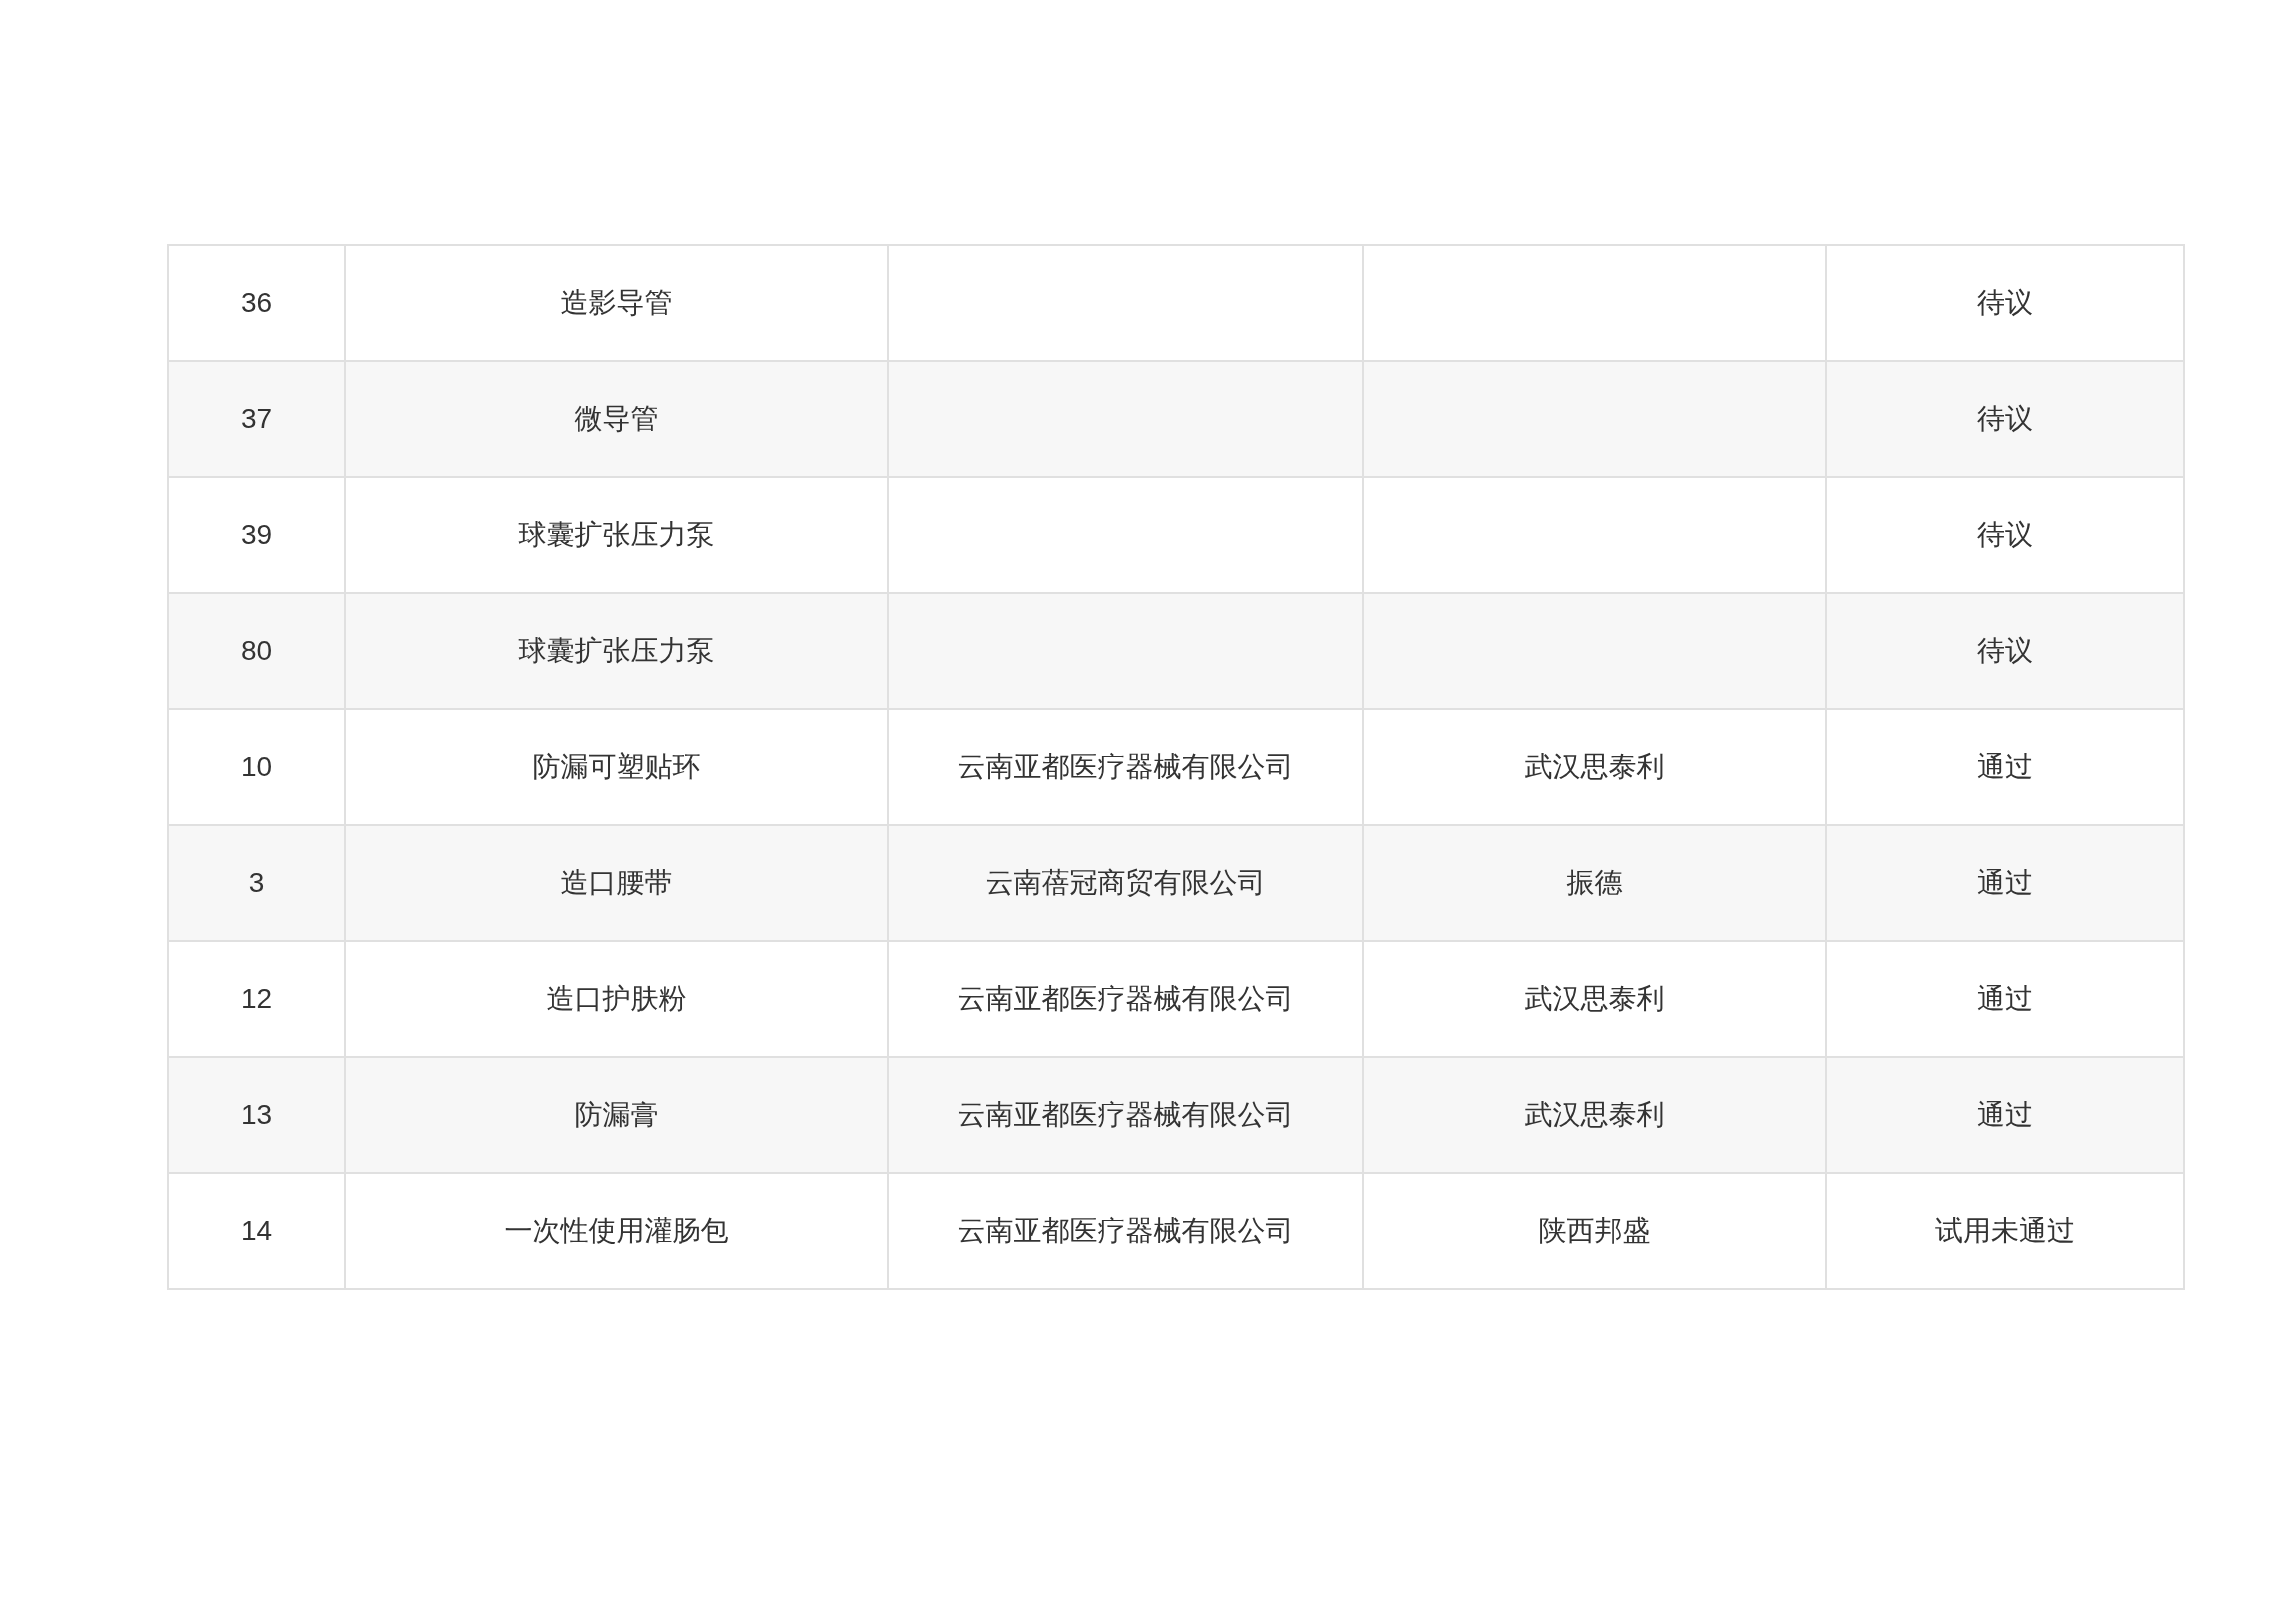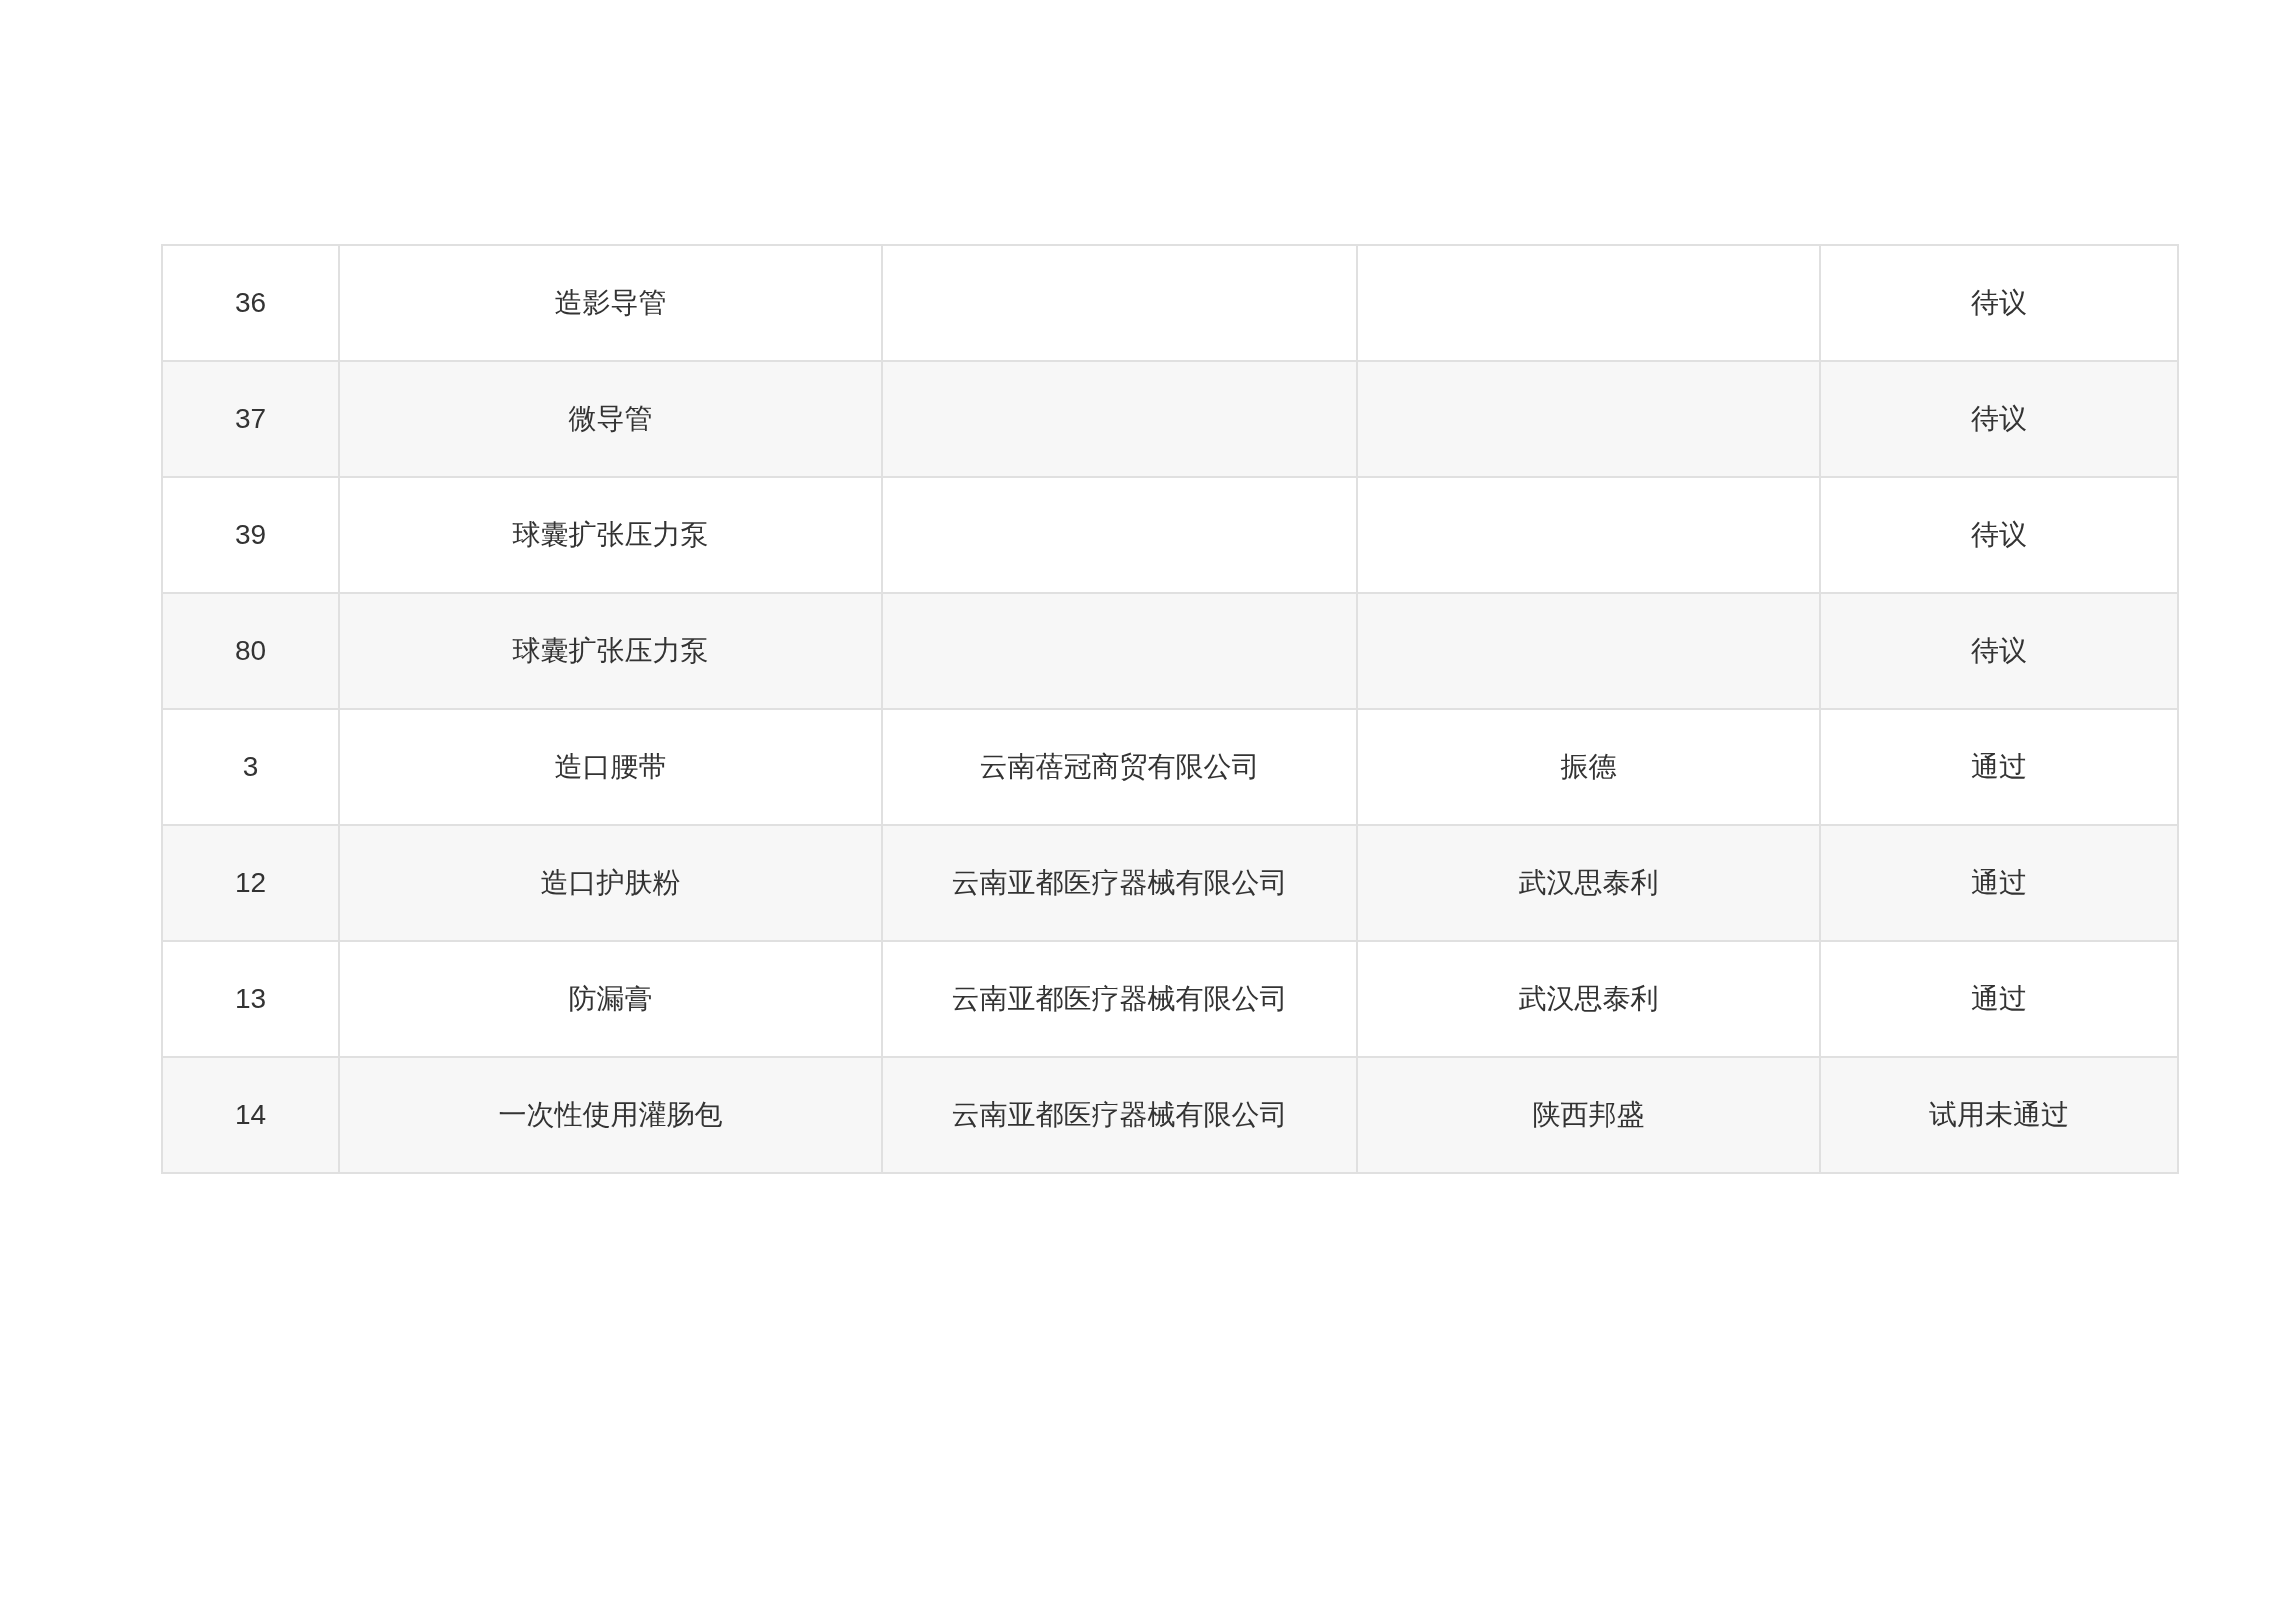--- a/index.html
+++ b/index.html
@@ -14,21 +14,21 @@
     position: relative;
     overflow: hidden;
   }
   .page {
     position: absolute;
     inset: 0;
     background: #ffffff;
   }
   table.doc-table {
     position: absolute;
-    left: 161px;
+    left: 167px;
     top: 244px;
     width: 2016px;
     border-collapse: collapse;
     table-layout: fixed;
   }
   table.doc-table td {
     border: 2px solid #e0e0e0;
     height: 114px;
     text-align: center;
     vertical-align: middle;
@@ -84,20 +84,27 @@
         <td>待议</td>
       </tr>
       <tr>
         <td>80</td>
         <td>球囊扩张压力泵</td>
         <td></td>
         <td></td>
         <td>待议</td>
       </tr>
       <tr>
+        <td>10</td>
+        <td>防漏可塑贴环</td>
+        <td>云南亚都医疗器械有限公司</td>
+        <td>武汉思泰利</td>
+        <td>通过</td>
+      </tr>
+      <tr>
         <td>3</td>
         <td>造口腰带</td>
         <td>云南蓓冠商贸有限公司</td>
         <td>振德</td>
         <td>通过</td>
       </tr>
       <tr>
         <td>12</td>
         <td>造口护肤粉</td>
         <td>云南亚都医疗器械有限公司</td>

